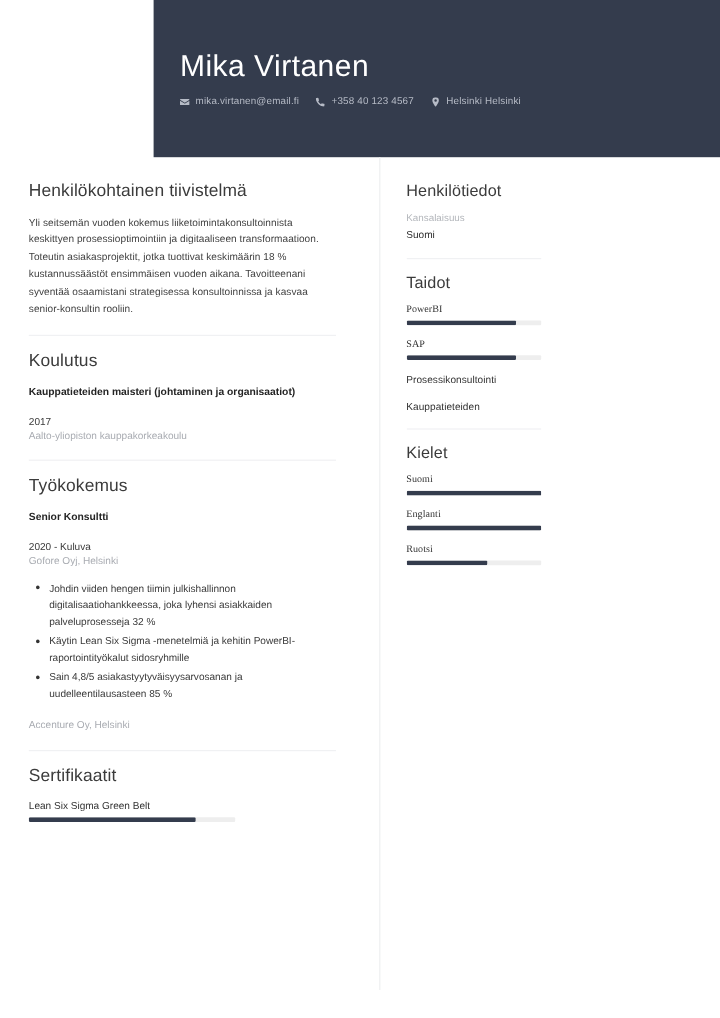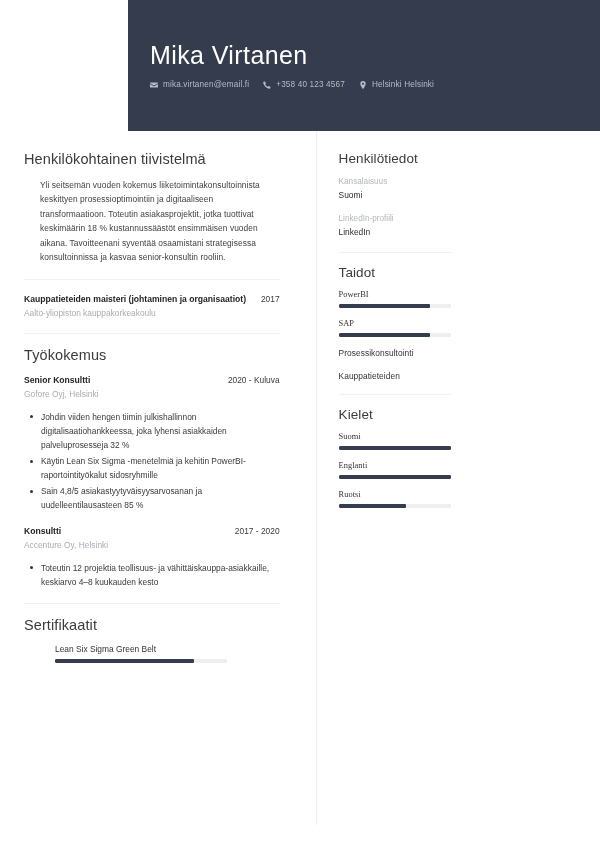--- a/index.html
+++ b/index.html
@@ -114,31 +114,30 @@
   .side .divider {
     margin: 13px 0 12px 0;
   }
 
   
   .summary-text {
     font-size: 8.4px;
     line-height: 1.72;
     color: #3f3f3f;
     letter-spacing: 0.05px;
-    margin-left: 16px;
   }
 
   
   .entry { margin-bottom: 2px; }
 
   .entry-head {
     display: flex;
-    justify-content: space-between;
     align-items: flex-start;
     gap: 12px;
+    flex-direction: column;
   }
 
   .entry-title {
     font-size: 8.6px;
     font-weight: 700;
     color: #242424;
     line-height: 1.5;
     max-width: 255px;
   }
 
@@ -228,21 +227,21 @@
   }
 
   .field-value {
     font-size: 8.4px;
     color: #2d2d2d;
     line-height: 1.5;
     margin-top: 1px;
   }
 
   
-  .cert-item { margin-top: 2px; margin-left: 31px; }
+  .cert-item { margin-top: 2px; }
   .cert-label {
     font-size: 8.4px;
     color: #333333;
     margin-bottom: 5px;
   }
   .cert-track {
     position: relative;
     width: 172px;
     height: 4px;
     background: #eeeeee;
@@ -294,20 +293,21 @@
     <div class="col-main">
 
       <div class="section">
         <div class="sec-title">Henkilökohtainen tiivistelmä</div>
         <div class="summary-text">Yli seitsemän vuoden kokemus liiketoimintakonsultoinnista keskittyen prosessioptimointiin ja digitaaliseen transformaatioon. Toteutin asiakasprojektit, jotka tuottivat keskimäärin 18 % kustannussäästöt ensimmäisen vuoden aikana. Tavoitteenani syventää osaamistani strategisessa konsultoinnissa ja kasvaa senior-konsultin rooliin.</div>
       </div>
 
       <div class="divider"></div>
 
       <div class="section">
+        <div class="sec-title">Koulutus</div>
         <div class="entry">
           <div class="entry-head">
             <div class="entry-title">Kauppatieteiden maisteri (johtaminen ja organisaatiot)</div>
             <div class="entry-date">2017</div>
           </div>
           <div class="entry-sub">Aalto-yliopiston kauppakorkeakoulu</div>
         </div>
       </div>
 
       <div class="divider"></div>
@@ -322,27 +322,22 @@
           </div>
           <div class="entry-sub">Gofore Oyj, Helsinki</div>
           <ul class="bullets">
             <li>Johdin viiden hengen tiimin julkishallinnon digitalisaatiohankkeessa, joka lyhensi asiakkaiden palveluprosesseja 32 %</li>
             <li>Käytin Lean Six Sigma -menetelmiä ja kehitin PowerBI-raportointityökalut sidosryhmille</li>
             <li>Sain 4,8/5 asiakastyytyväisyysarvosanan ja uudelleentilausasteen 85 %</li>
           </ul>
         </div>
 
         <div class="entry">
-          <div class="entry-head">
-            <div class="entry-title">Konsultti</div>
-            <div class="entry-date">2017 - 2020</div>
-          </div>
           <div class="entry-sub">Accenture Oy, Helsinki</div>
           <ul class="bullets">
-            <li>Toteutin 12 projektia teollisuus- ja vähittäiskauppa-asiakkaille, keskiarvo 4–8 kuukauden kesto</li>
           </ul>
         </div>
       </div>
 
       <div class="divider"></div>
 
       <div class="section">
         <div class="sec-title">Sertifikaatit</div>
         <div class="cert-item">
           <div class="cert-label">Lean Six Sigma Green Belt</div>
@@ -357,24 +352,20 @@
     <div class="col-side side">
 
       <div class="section">
         <div class="sec-title">Henkilötiedot</div>
 
         <div class="field">
           <div class="field-label">Kansalaisuus</div>
           <div class="field-value">Suomi</div>
         </div>
 
-        <div class="field">
-          <div class="field-label">LinkedIn-profiili</div>
-          <div class="field-value">LinkedIn</div>
-        </div>
       </div>
 
       <div class="divider"></div>
 
       <div class="section">
         <div class="sec-title">Taidot</div>
 
         <div class="bar-item">
           <div class="bar-label">PowerBI</div>
           <div class="bar-track">

